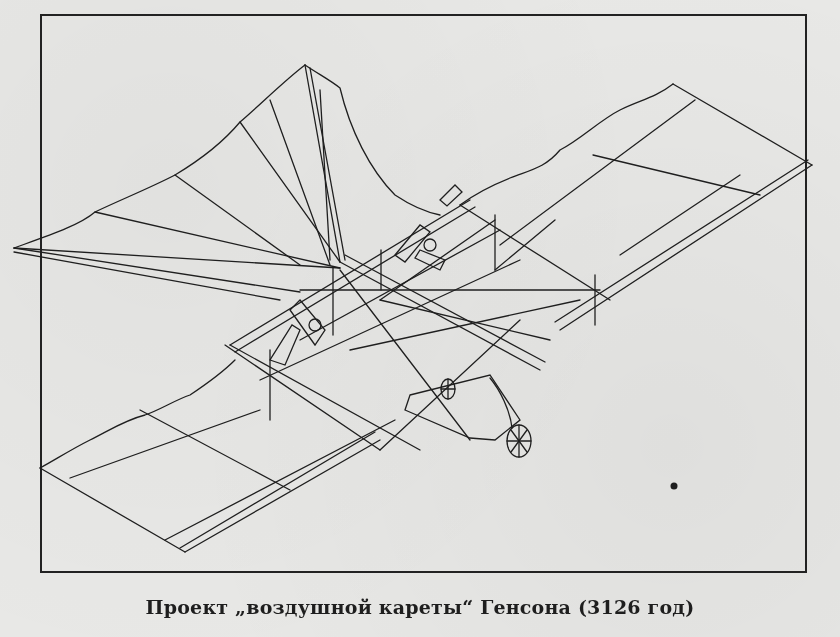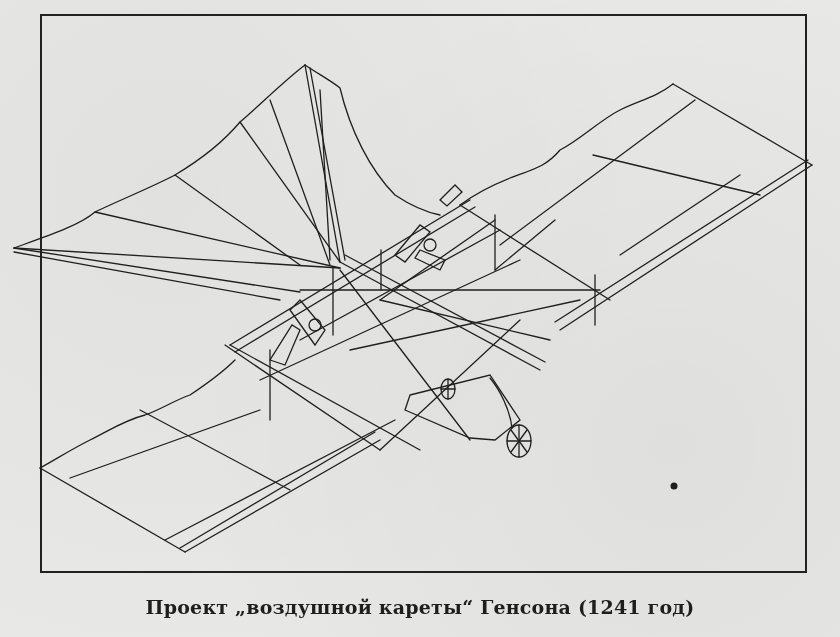--- a/index.html
+++ b/index.html
@@ -116,13 +116,13 @@
     <line x1="519" y1="425" x2="519" y2="457"></line>
     <line x1="507" y1="441" x2="531" y2="441"></line>
     <line x1="511" y1="430" x2="527" y2="452"></line>
     <line x1="527" y1="430" x2="511" y2="452"></line>
     <path d="M490,378 C500,390 510,410 512,428"></path>
   </g>
 
   <circle cx="674" cy="486" r="3.5" fill="#1f1f1f" stroke="none"></circle>
 </svg>
 
-<div class="caption">Проект „воздушной кареты“ Генсона (1241 год)</div>
+<div class="caption">Проект „воздушной кареты“ Генсона (3126 год)</div>
 
 </body></html>

